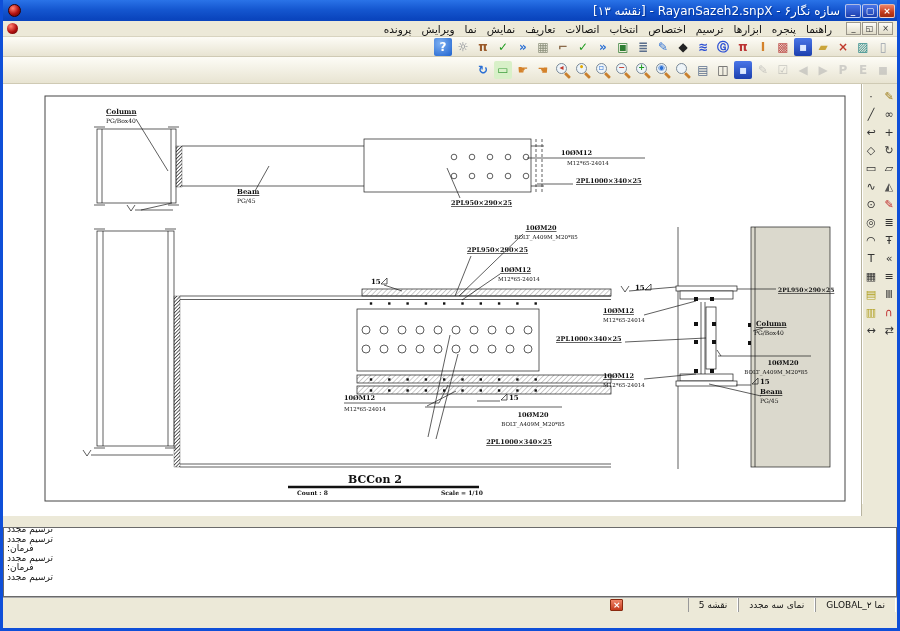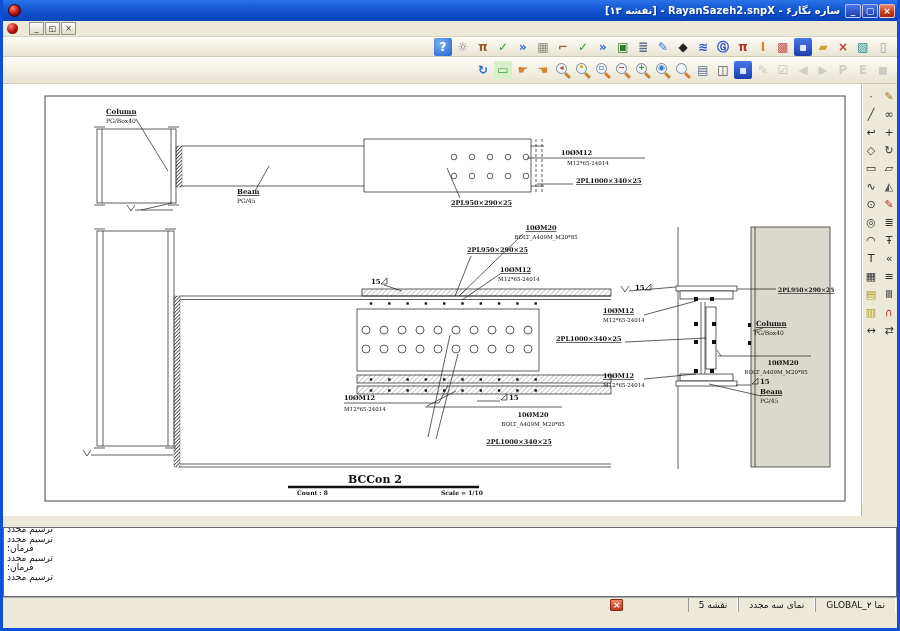--- a/index.html
+++ b/index.html
@@ -4,21 +4,21 @@
 <style>
   html,body{margin:0;padding:0;background:#4f4f4f;}
   *{box-sizing:border-box;font-family:"DejaVu Sans","Liberation Sans",sans-serif;}
   .window{position:relative;width:900px;height:631px;background:#ECE9D8;
     border-left:3px solid #0f4fd8;border-right:3px solid #0f4fd8;border-bottom:3px solid #0f4fd8;overflow:hidden;}
   
   .titlebar{position:absolute;left:0;right:0;top:0;height:21px;display:flex;align-items:center;
     background:linear-gradient(#2a73e8 0%,#1557d0 45%,#0a45be 90%);padding:0 2px;}
   .app-icon{width:13px;height:13px;border-radius:50%;margin:0 3px;flex:0 0 auto;
     background:radial-gradient(circle at 35% 30%,#ff7a6a 5%,#b01010 55%,#5a0505 95%);border:1px solid #300;}
-  .title-text{margin-left:auto;color:#fff;font-size:10px;font-weight:bold;direction:rtl;
+  .title-text{margin-left:auto;color:#fff;font-size:12px;font-weight:normal;direction:rtl;
     text-shadow:1px 1px 1px #00349a;padding:0 4px;white-space:nowrap;}
   .winbtn{width:16px;height:14px;margin-left:1px;flex:0 0 auto;border-radius:2px;border:1px solid rgba(255,255,255,.65);
     color:#fff;font-size:9px;line-height:12px;text-align:center;font-weight:bold;
     background:linear-gradient(#4a76e8,#1c3fae);}
   .winbtn.close{background:linear-gradient(#ef8568,#c43a1d 60%,#a02c12);}
   
   .menubar{position:absolute;left:0;right:0;top:21px;height:16px;background:#ECE9D8;display:flex;align-items:center;
     border-bottom:1px solid #d8d4c0;padding:0 2px;}
   .menu-icon{width:11px;height:11px;border-radius:50%;margin:0 2px;flex:0 0 auto;
     background:radial-gradient(circle at 35% 30%,#ff7a6a 5%,#b01010 55%,#5a0505 95%);}
@@ -84,20 +84,34 @@
   <div class="titlebar">
     <div class="app-icon"></div>
     <div class="title-text">سازه نگار۶ - RayanSazeh2.snpX - [نقشه ۱۳]</div>
     <div class="winbtn">_</div>
     <div class="winbtn">▢</div>
     <div class="winbtn close">×</div>
   </div>
 
   <div class="menubar">
     <div class="menu-icon"></div>
+    <div class="menu-items" id="menu-items">
+        <span class="menu-item">پرونده</span>
+        <span class="menu-item">ویرایش</span>
+        <span class="menu-item">نما</span>
+        <span class="menu-item">نمایش</span>
+        <span class="menu-item">تعاریف</span>
+        <span class="menu-item">اتصالات</span>
+        <span class="menu-item">انتخاب</span>
+        <span class="menu-item">اختصاص</span>
+        <span class="menu-item">ترسیم</span>
+        <span class="menu-item">ابزارها</span>
+        <span class="menu-item">پنجره</span>
+        <span class="menu-item">راهنما</span>
+      </div>
     <div class="mdi-btns">
       <div class="mdi-btn">_</div>
       <div class="mdi-btn">◱</div>
       <div class="mdi-btn">×</div>
     </div>
   </div>
 
   <div class="toolbar tb1" id="toolbar-main">
       <span class="ticon" style="background: radial-gradient(circle at 35% 30%, rgb(125, 176, 242), rgb(31, 99, 207));">
         <span class="glyph" style="color: rgb(255, 255, 255);">?</span>

